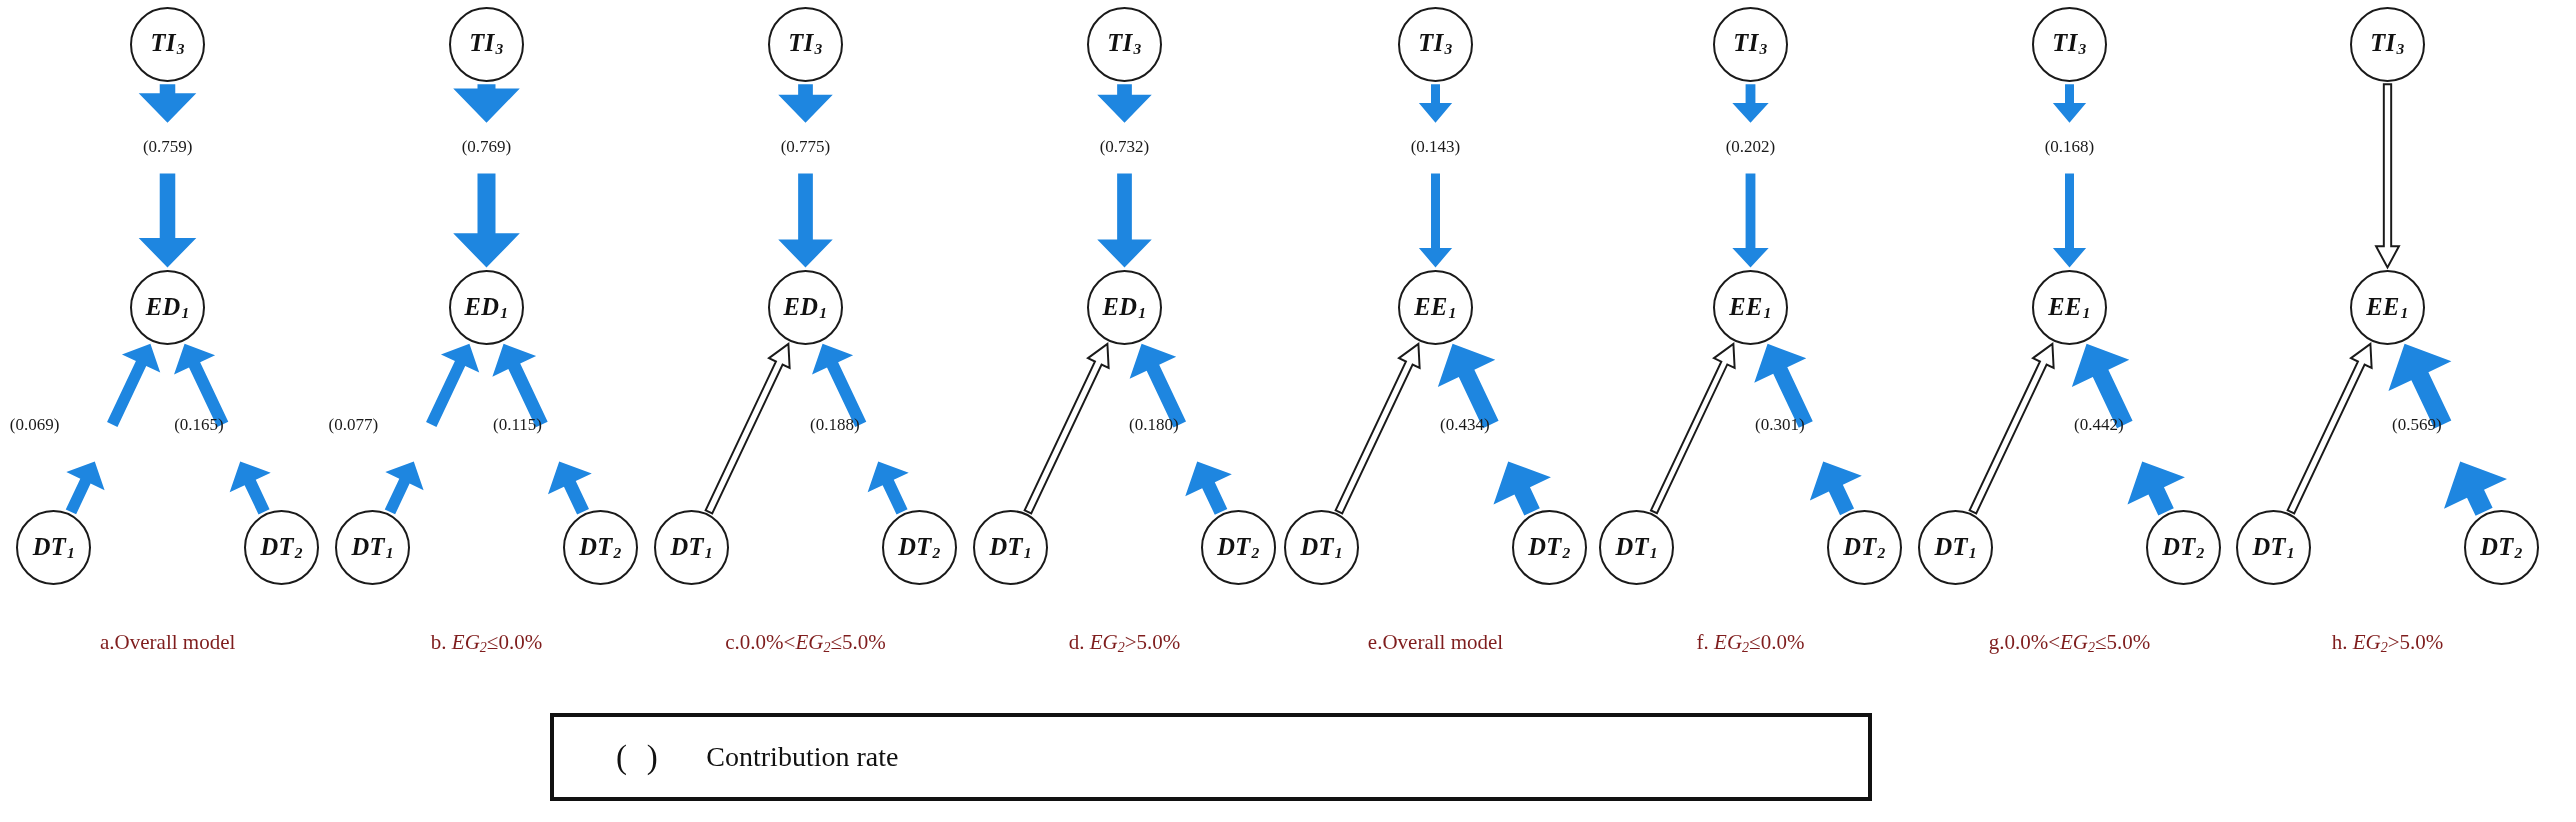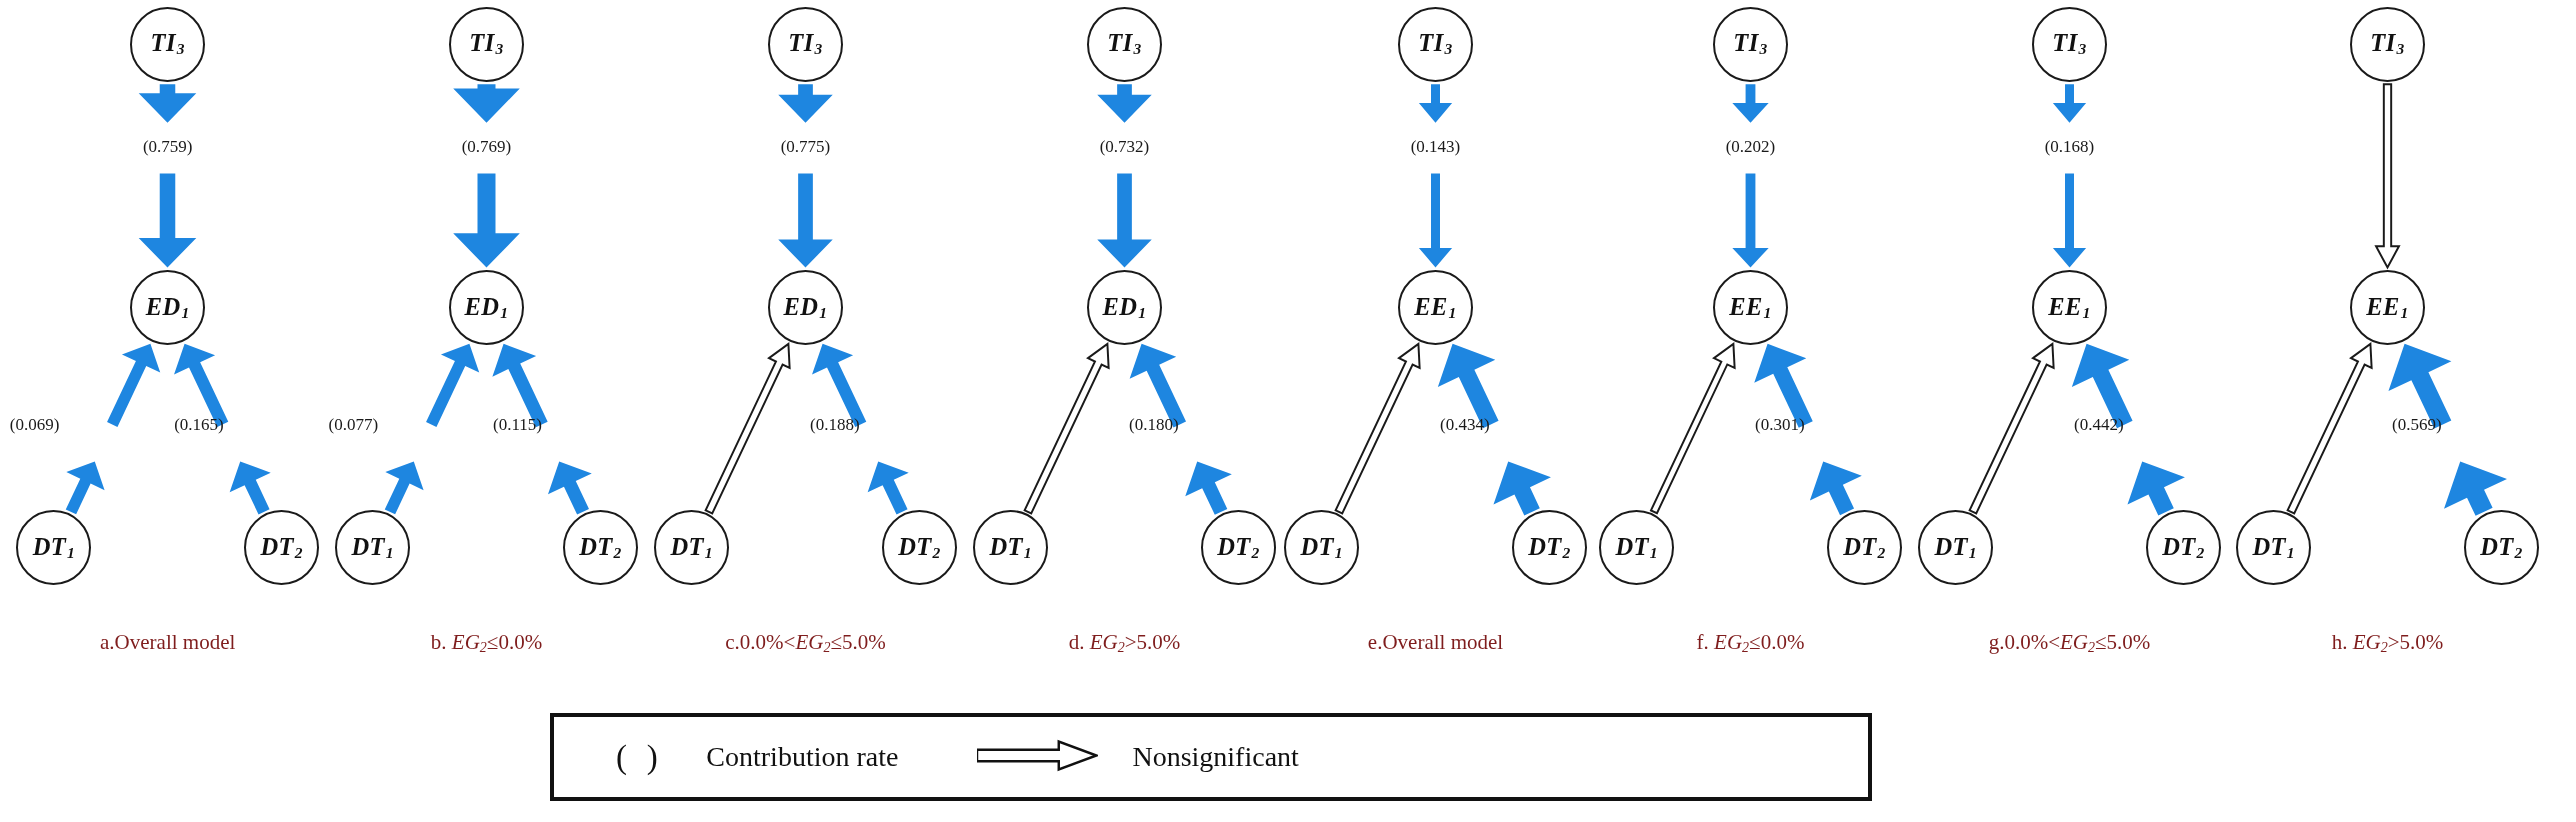--- a/index.html
+++ b/index.html
@@ -242,23 +242,15 @@
         <div class="elabel lbl-right-solo">(0.569)</div>
         <div class="caption">h. <i>EG<sub>2</sub></i>&gt;5.0%</div>
       </div>
     </div>
 
   <div id="legend">
     <div class="lg-item" style="margin-left:62px;">
       <span class="lg-paren">(  )</span>
       <span class="lg-text" style="margin-left:43px;font-family:Liberation Serif, serif;">Contribution rate</span>
     </div>
-    <div class="lg-item" style="margin-left:79px;">
-      <span>
-        <svg width="121" height="33" viewBox="0 0 148 40">
-          <path d="M0 13 H100 V3 L146 20 L100 37 V27 H0 Z" fill="#fff" stroke="#111" stroke-width="3"></path>
-        </svg>
-      </span>
-      <span class="lg-text" style="margin-left:34px;">Nonsignificant</span>
-    </div>
   </div>
 </div>
 
 
 </body></html>

